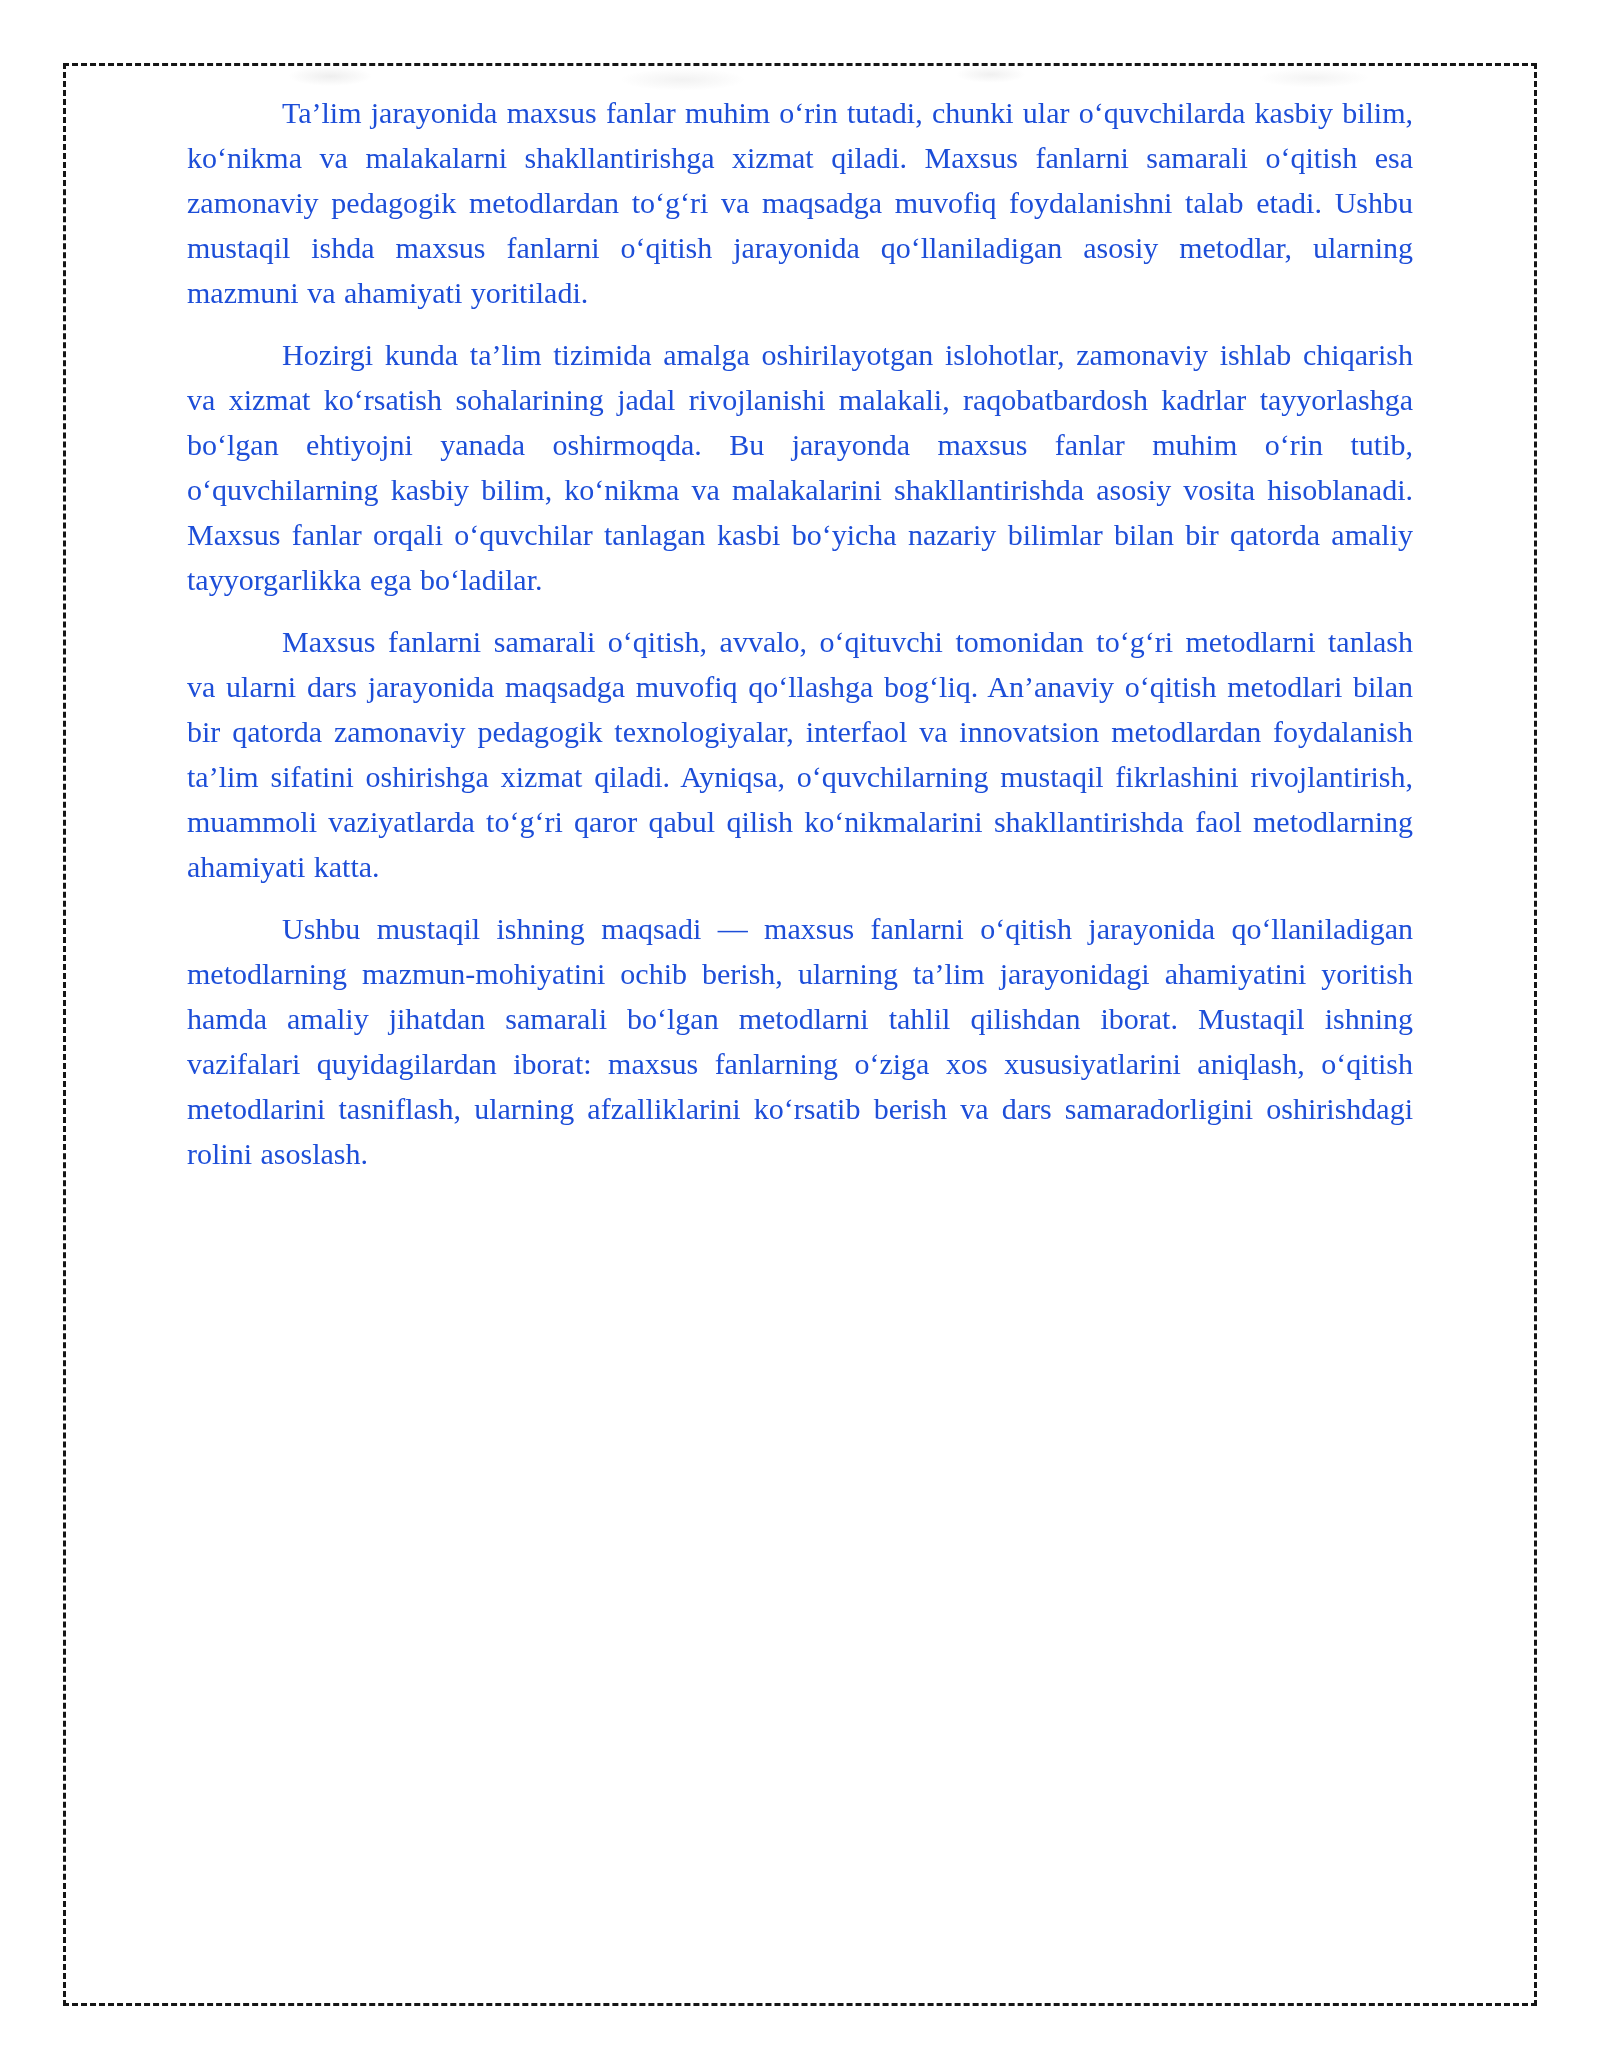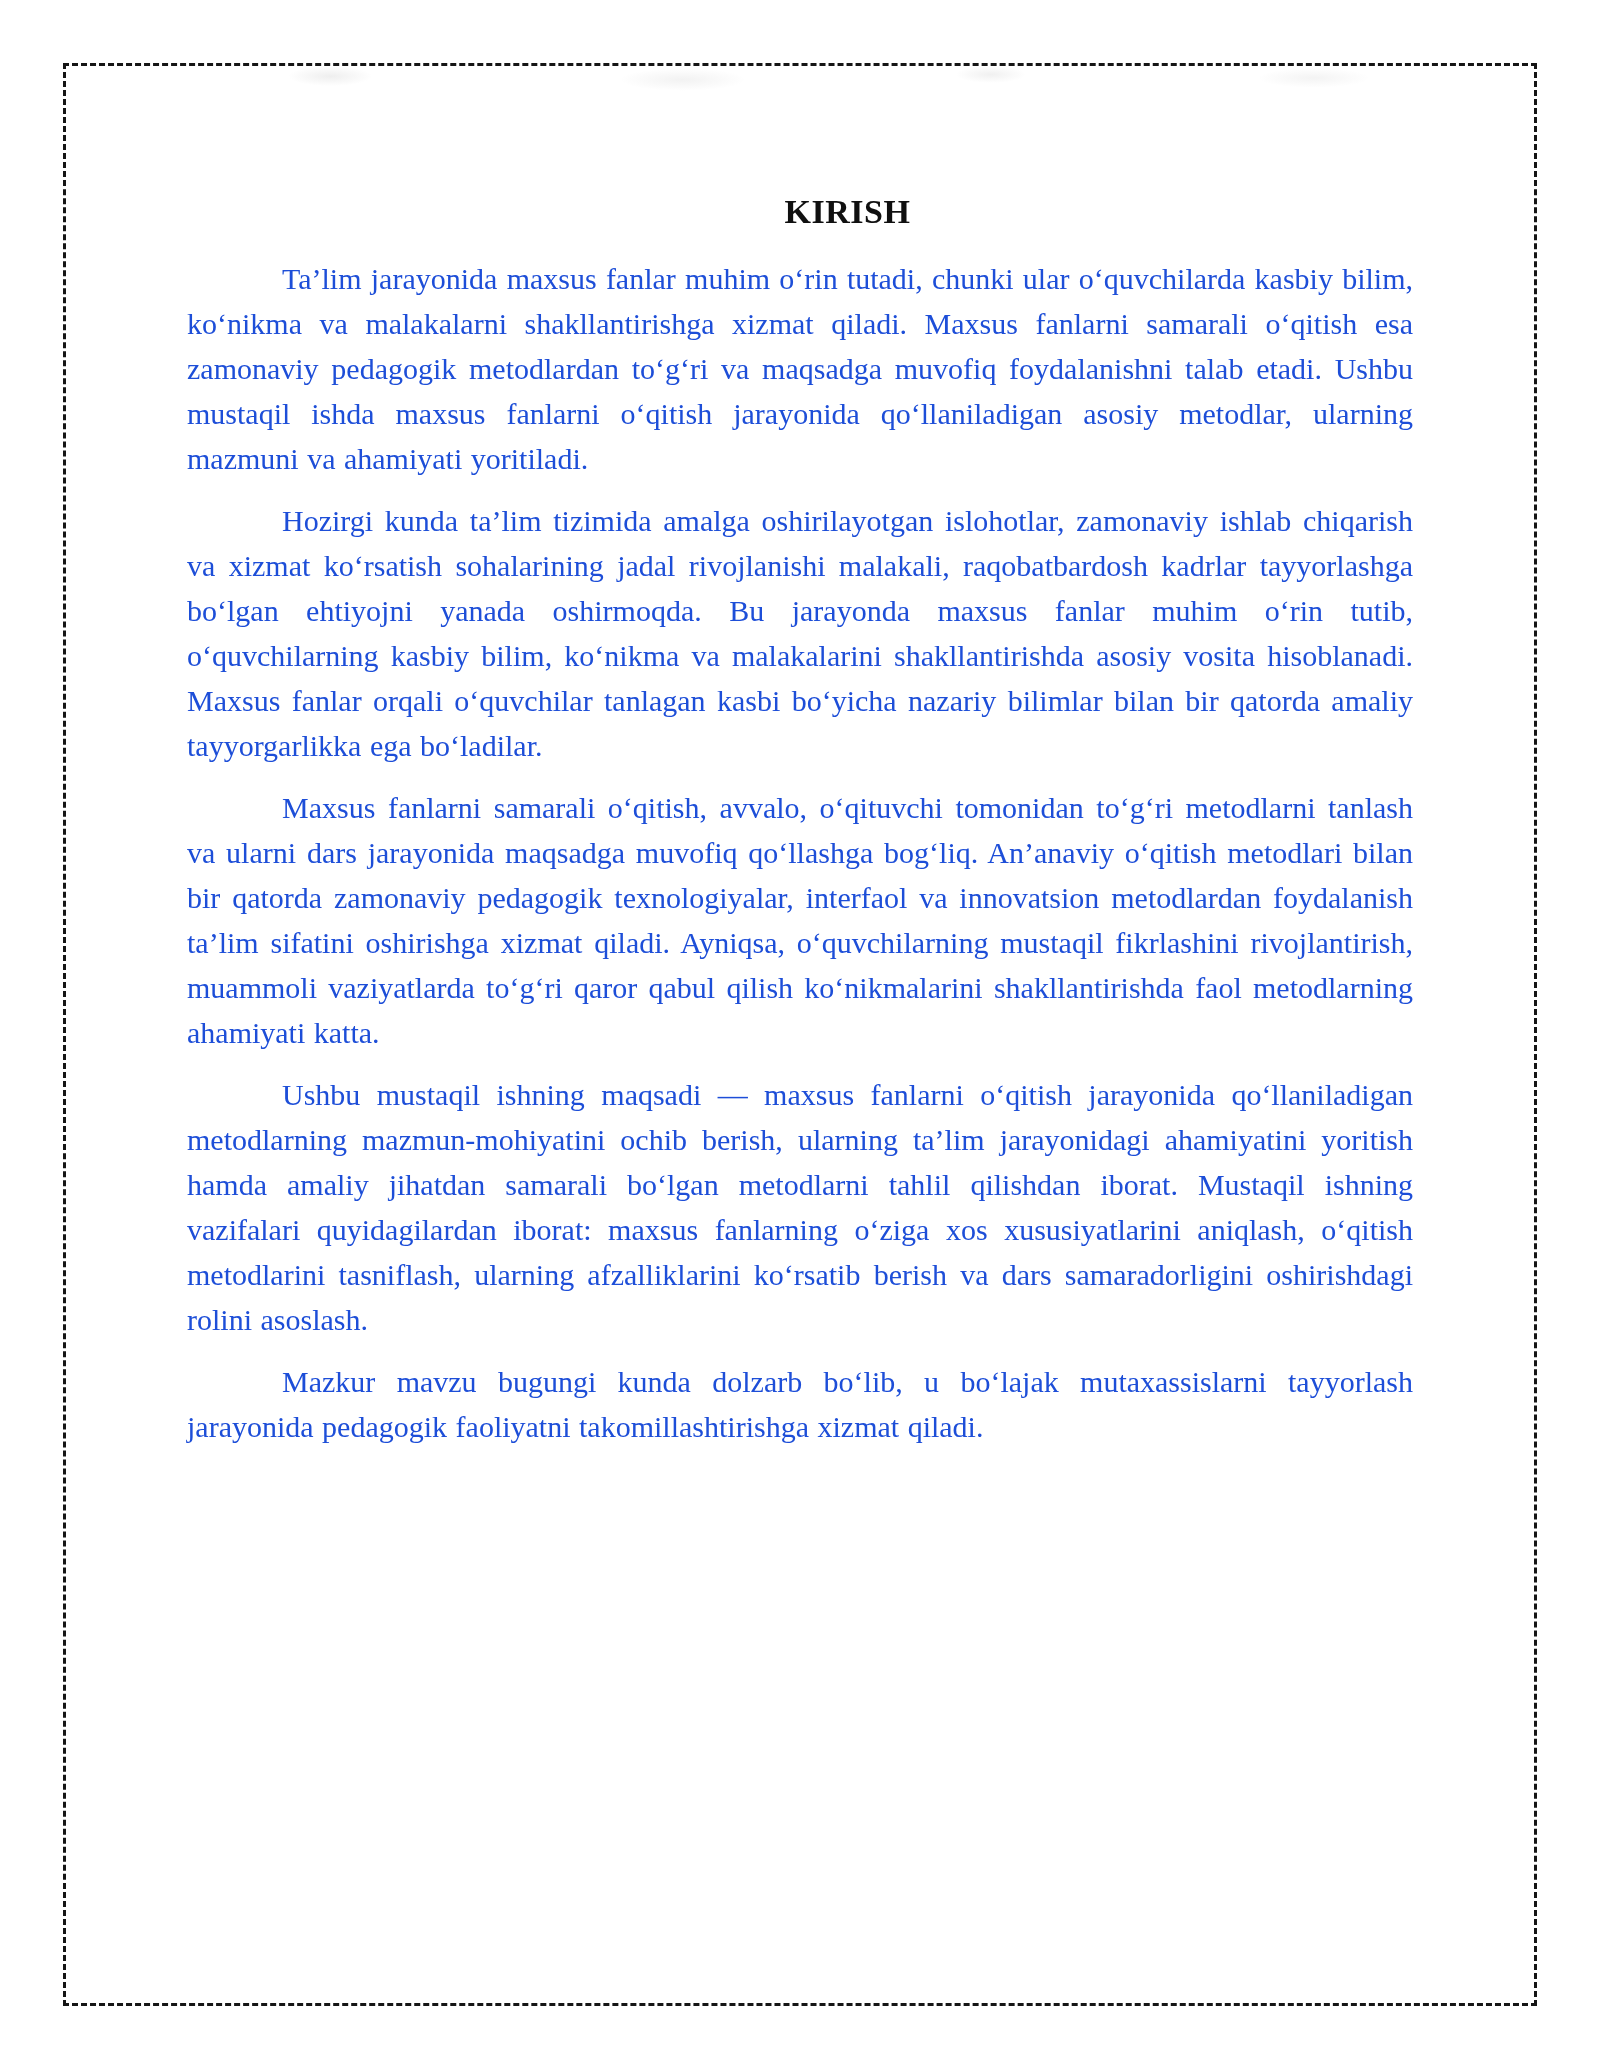--- a/index.html
+++ b/index.html
@@ -68,22 +68,20 @@
   .body-text p:first-child {
     margin-top: 24px;
   }
 </style>
 </head>
 <body>
 
 <div class="page-frame">
   <div class="scan-smudge-top"></div>
   <div class="content">
-    <h1 class="doc-title">KIRISH</h1>
     <div class="body-text">
       <p>Ta’lim jarayonida maxsus fanlar muhim o‘rin tutadi, chunki ular o‘quvchilarda kasbiy bilim, ko‘nikma va malakalarni shakllantirishga xizmat qiladi. Maxsus fanlarni samarali o‘qitish esa zamonaviy pedagogik metodlardan to‘g‘ri va maqsadga muvofiq foydalanishni talab etadi. Ushbu mustaqil ishda maxsus fanlarni o‘qitish jarayonida qo‘llaniladigan asosiy metodlar, ularning mazmuni va ahamiyati yoritiladi.</p>
       <p>Hozirgi kunda ta’lim tizimida amalga oshirilayotgan islohotlar, zamonaviy ishlab chiqarish va xizmat ko‘rsatish sohalarining jadal rivojlanishi malakali, raqobatbardosh kadrlar tayyorlashga bo‘lgan ehtiyojni yanada oshirmoqda. Bu jarayonda maxsus fanlar muhim o‘rin tutib, o‘quvchilarning kasbiy bilim, ko‘nikma va malakalarini shakllantirishda asosiy vosita hisoblanadi. Maxsus fanlar orqali o‘quvchilar tanlagan kasbi bo‘yicha nazariy bilimlar bilan bir qatorda amaliy tayyorgarlikka ega bo‘ladilar.</p>
       <p>Maxsus fanlarni samarali o‘qitish, avvalo, o‘qituvchi tomonidan to‘g‘ri metodlarni tanlash va ularni dars jarayonida maqsadga muvofiq qo‘llashga bog‘liq. An’anaviy o‘qitish metodlari bilan bir qatorda zamonaviy pedagogik texnologiyalar, interfaol va innovatsion metodlardan foydalanish ta’lim sifatini oshirishga xizmat qiladi. Ayniqsa, o‘quvchilarning mustaqil fikrlashini rivojlantirish, muammoli vaziyatlarda to‘g‘ri qaror qabul qilish ko‘nikmalarini shakllantirishda faol metodlarning ahamiyati katta.</p>
       <p>Ushbu mustaqil ishning maqsadi — maxsus fanlarni o‘qitish jarayonida qo‘llaniladigan metodlarning mazmun-mohiyatini ochib berish, ularning ta’lim jarayonidagi ahamiyatini yoritish hamda amaliy jihatdan samarali bo‘lgan metodlarni tahlil qilishdan iborat. Mustaqil ishning vazifalari quyidagilardan iborat: maxsus fanlarning o‘ziga xos xususiyatlarini aniqlash, o‘qitish metodlarini tasniflash, ularning afzalliklarini ko‘rsatib berish va dars samaradorligini oshirishdagi rolini asoslash.</p>
-      <p>Mazkur mavzu bugungi kunda dolzarb bo‘lib, u bo‘lajak mutaxassislarni tayyorlash jarayonida pedagogik faoliyatni takomillashtirishga xizmat qiladi.</p>
     </div>
   </div>
 </div>
 
 </body></html>

